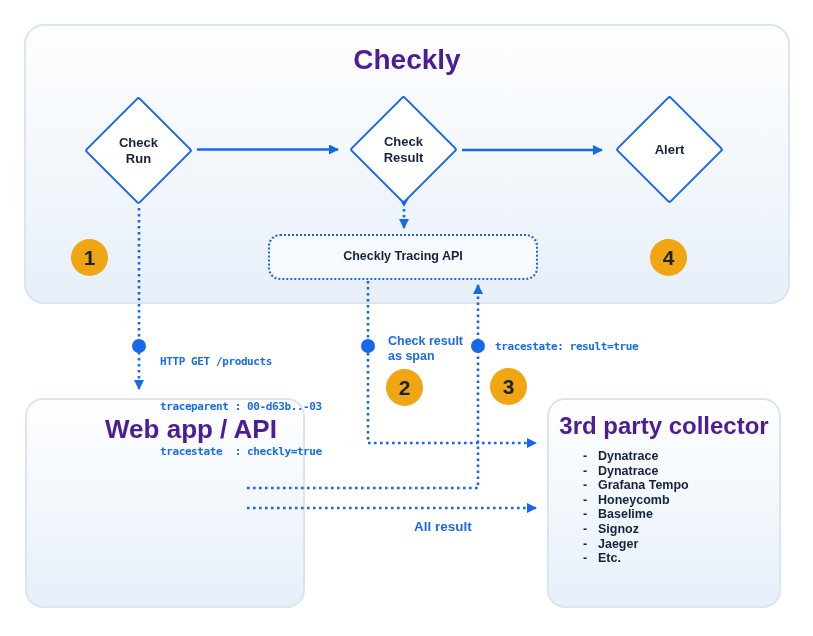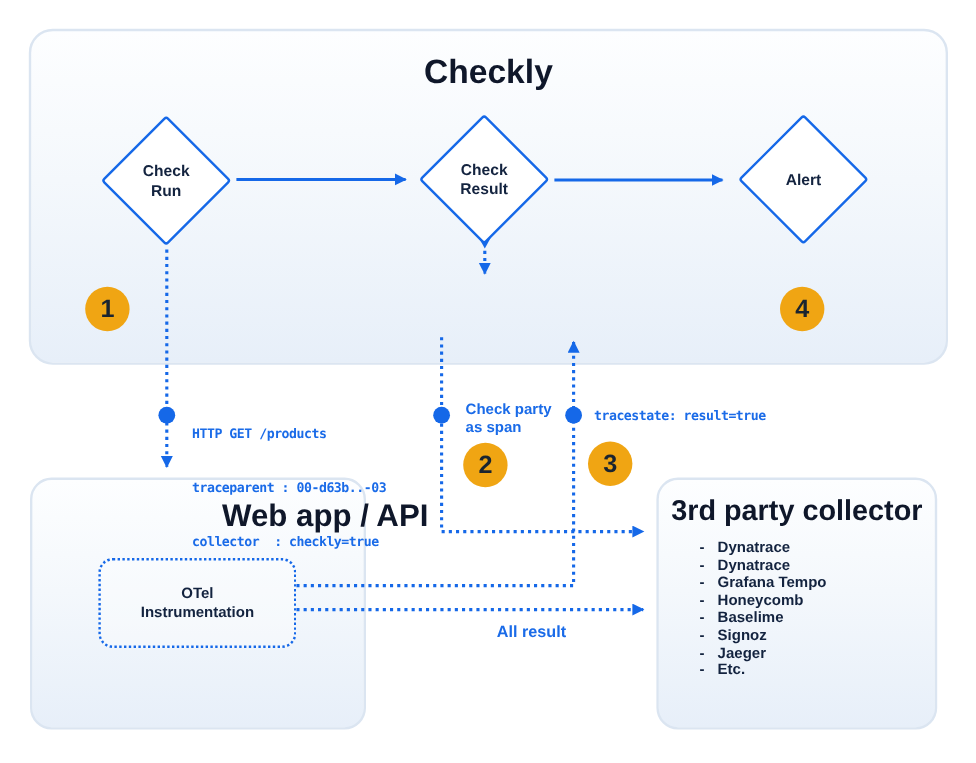--- a/index.html
+++ b/index.html
@@ -6,23 +6,23 @@
   .canvas{position:relative;width:813px;height:636px;background:#ffffff;
           font-family:"Liberation Sans",sans-serif;overflow:hidden;}
 
   
   .card{position:absolute;box-sizing:border-box;border:2px solid #dbe5f1;border-radius:20px;
         background:linear-gradient(180deg,#fdfeff 0%,#f4f8fc 45%,#e7eff9 100%);}
   .checkly-box{left:24px;top:24px;width:766px;height:280px;}
   .webapp-box{left:25px;top:398px;width:280px;height:210px;border-radius:18px;}
   .collector-box{left:547px;top:398px;width:234px;height:210px;border-radius:18px;}
 
-  .big-title{position:absolute;text-align:center;font-weight:700;color:#0f172a;line-height:1;}
+  .big-title{position:absolute;text-align:center;font-weight:700;color:#4c1d95;line-height:1;}
   .t-checkly{left:24px;top:46px;width:766px;font-size:28px;}
-  .t-webapp{left:25px;top:416px;width:332px;font-size:26px;text-align:right;}
+  .t-webapp{left:25px;top:416px;width:332px;font-size:26px;}
   .t-collector{left:547px;top:414px;width:234px;font-size:24px;}
 
   
   .diamond{position:absolute;width:77px;height:77px;background:#ffffff;
            border:2.5px solid #1568e8;border-radius:3px;transform:rotate(45deg);box-sizing:border-box;}
   .d-run{left:100px;top:112px;}
   .d-result{left:365px;top:111px;}
   .d-alert{left:631px;top:111px;}
   .diamond .dlabel{position:absolute;inset:0;display:flex;align-items:center;justify-content:center;
            transform:rotate(-45deg);font-size:13px;font-weight:700;color:#13233f;
@@ -109,35 +109,35 @@
   <div class="diamond d-run">
     <div class="dlabel">Check Run</div>
   </div>
   <div class="diamond d-result">
     <div class="dlabel">Check Result</div>
   </div>
   <div class="diamond d-alert">
     <div class="dlabel">Alert</div>
   </div>
 
-  <div class="dashed-box otel-box">
-    <span class="inner">OTel Instrumentation</span>
+  <div class="dashed-box api-box">
+    <span>Checkly Tracing API</span>
   </div>
 
   <div class="step s1">1</div>
   <div class="step s2">2</div>
   <div class="step s3">3</div>
   <div class="step s4">4</div>
 
   <div class="code">
     <div>HTTP GET /products</div>
     <div>traceparent : 00-d63b..-03</div>
-    <div>collector  : checkly=true</div>
+    <div>tracestate  : checkly=true</div>
   </div>
-  <div class="span-label">Check party as span</div>
+  <div class="span-label">Check result as span</div>
   <div class="mono-label">tracestate: result=true</div>
   <div class="alltraces-label">All result</div>
 
   <ul class="collector-list">
     <li>Dynatrace</li>
     <li>Dynatrace</li>
     <li>Grafana Tempo</li>
     <li>Honeycomb</li>
     <li>Baselime</li>
     <li>Signoz</li>

